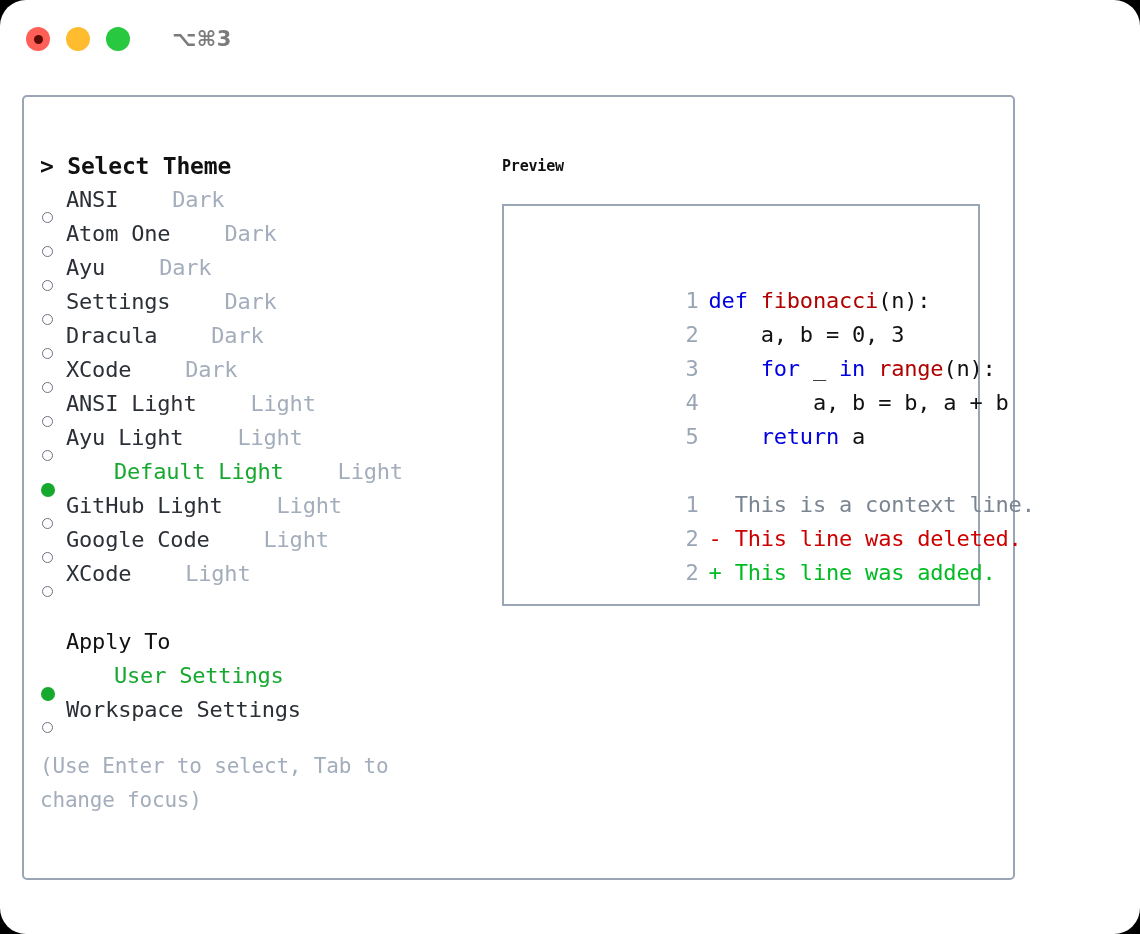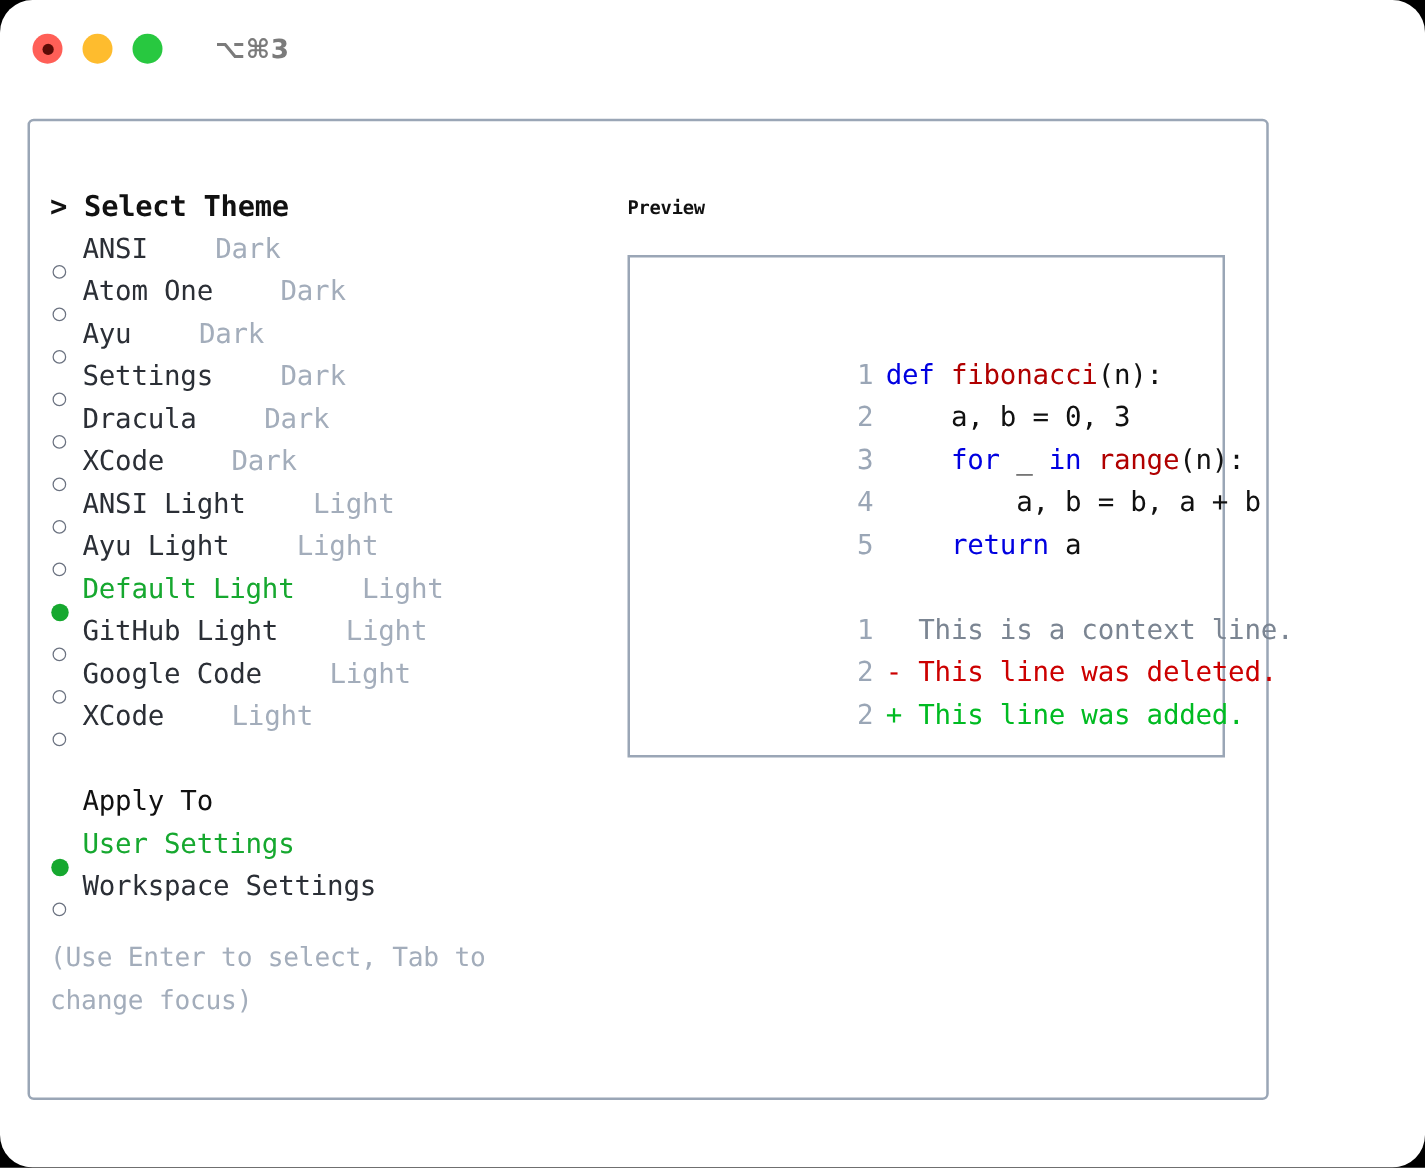--- a/index.html
+++ b/index.html
@@ -134,21 +134,21 @@
     content: "";
     position: absolute;
     left: 1px;
     top: 11px;
     width: 14px;
     height: 14px;
     background: #16a82f;
     border-radius: 50%;
   }
   .item-name { color: #2b2f36; }
-  .item-name.selected { color: #16a82f; }
+  .item-name.selected { color: #16a82f; margin-left: 48px; }
   .item-tag  { color: #a3adbb; padding-left: 10px; margin-left: 44px; }
 
   .section-label {
     height: 34px;
     line-height: 34px;
     font-size: 22px;
     color: #111111;
     padding-left: 26px;
     white-space: pre;
     letter-spacing: -0.2px;

